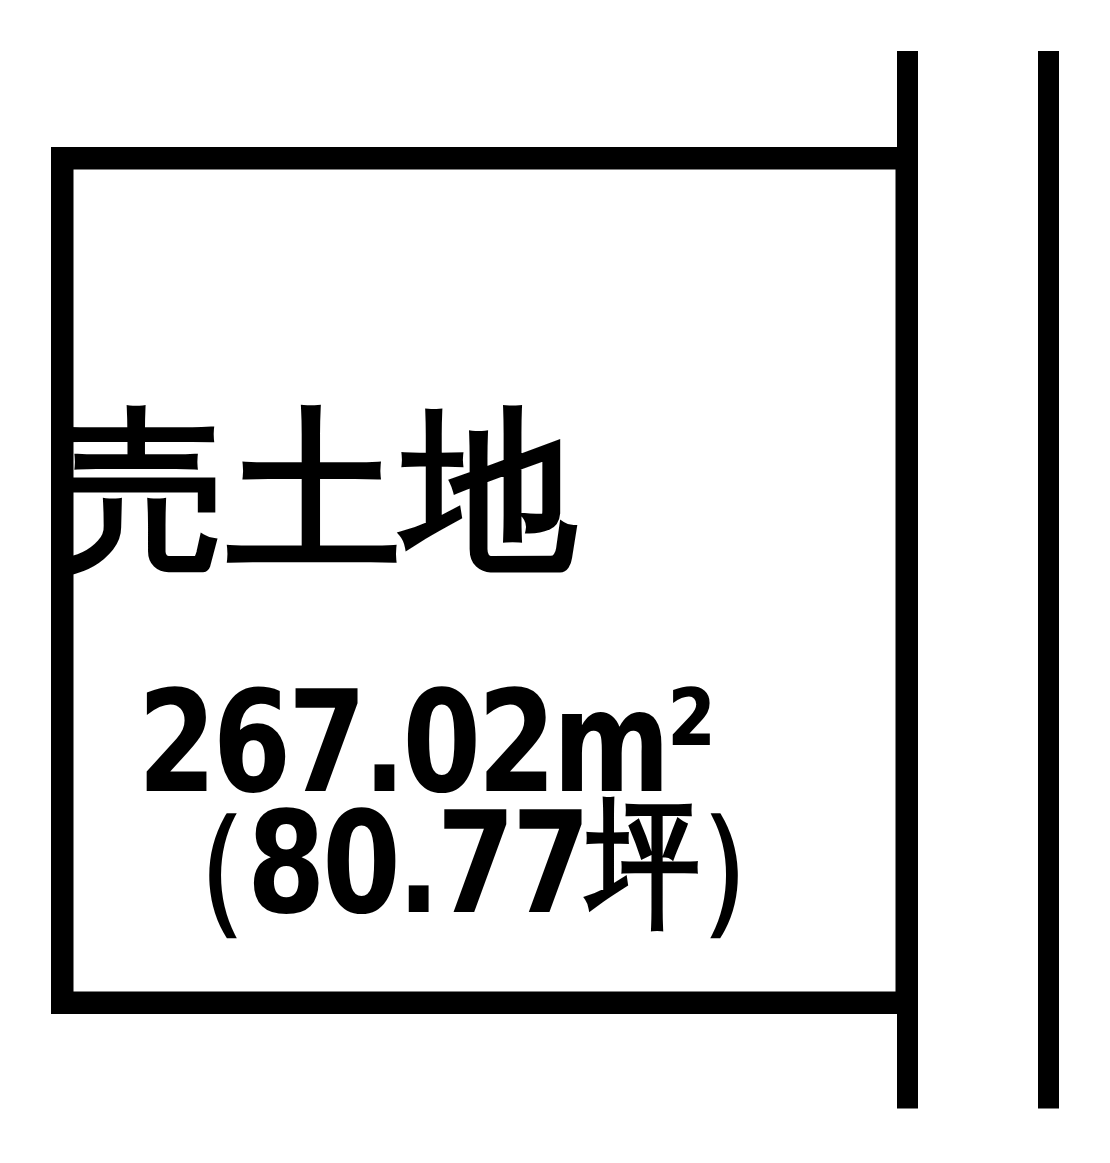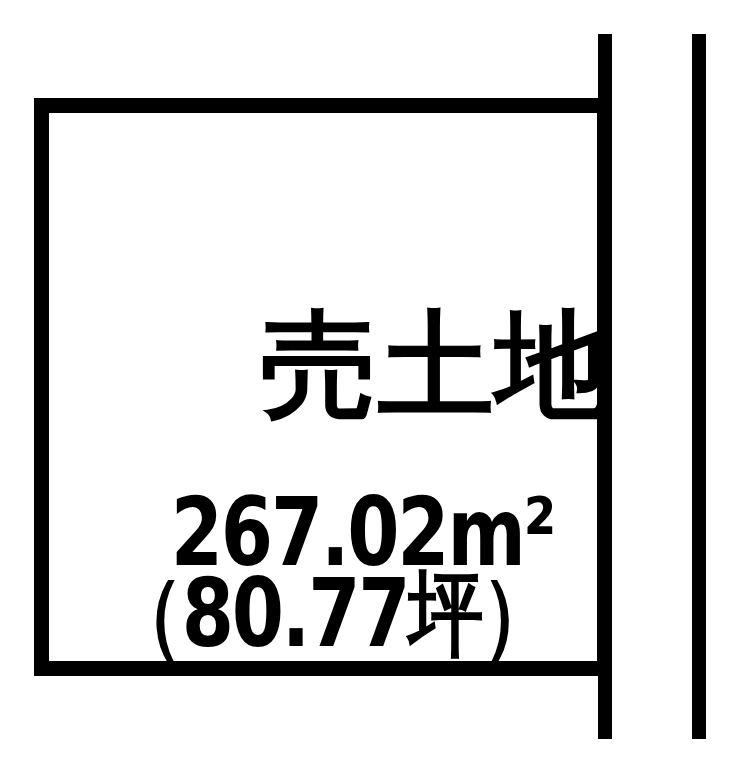--- a/index.html
+++ b/index.html
@@ -38,23 +38,22 @@
   .road-line.inner { left: 598px; }
   .road-line.outer { left: 692px; }
 
   
   .labels {
     position: absolute;
     left: 34px;
     top: 98px;
     width: 578px;
     height: 414px;
-    text-align: right;
+    text-align: left;
     pointer-events: none;
-    margin-top: 37px;
   }
   .plot-title {
     position: absolute;
     left: 0;
     right: 0;
     top: 160px;
     height: 140px;
     line-height: 140px;
     font-size: 116px;
     font-weight: bold;

